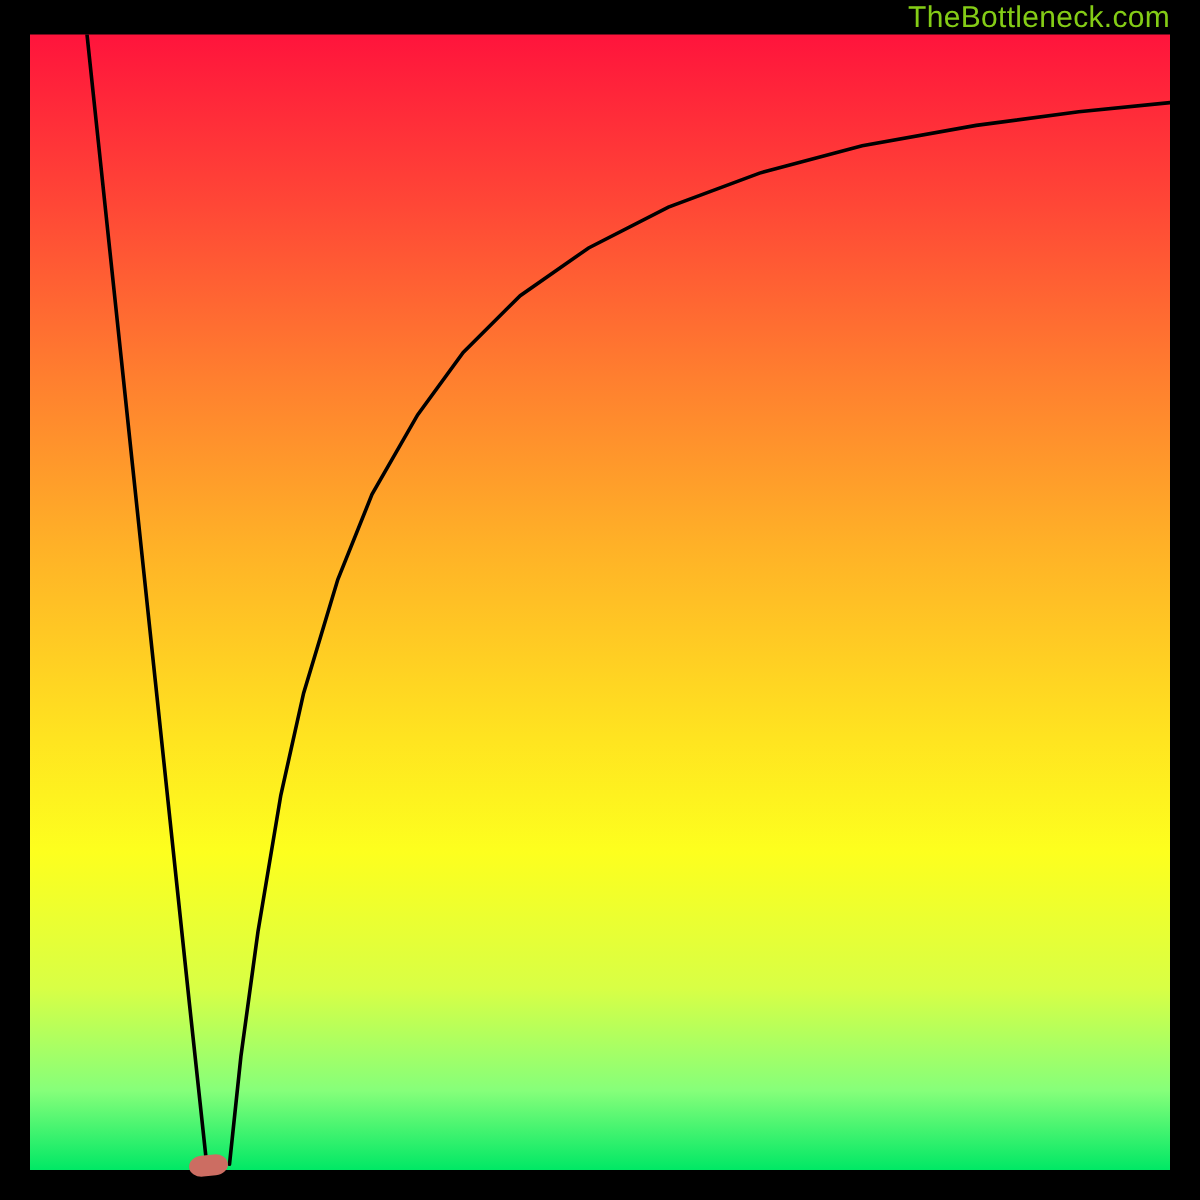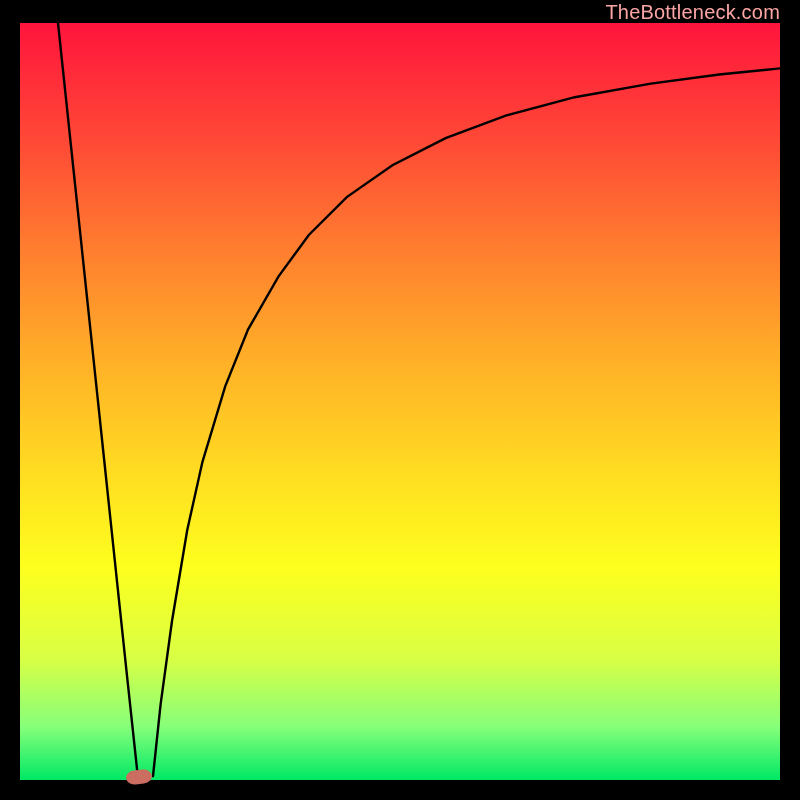--- a/index.html
+++ b/index.html
@@ -10,21 +10,21 @@
           #ff4736 15%,
           #ff7e2f 30%,
           #ffb127 45%,
           #ffe420 62%,
           #fdff1e 72%,
           #d8ff45 84%,
           #86ff7a 93%,
           #00e865 100%);}
   .curve{position:absolute;left:0;top:0;width:100%;height:100%}
   .marker{position:absolute;width:26px;height:14px;background:#cc6d62;border-radius:10px/8px;transform:rotate(-6deg);}
-  .wm{position:absolute;right:20px;top:1px;color:#fca5a5;font-size:20px;letter-spacing:.2px}
+  .wm{position:absolute;right:20px;top:1px;color:#84cc16;font-size:20px;letter-spacing:.2px}
 </style>
 </head>
 <body>
 <div class="wrap">
 
   <div class="wm">TheBottleneck.com</div>
 
   <div class="plot">
     <svg class="curve" viewBox="0 0 760 757" preserveAspectRatio="none">
       <path fill="none" stroke="#000" stroke-width="2.4" stroke-linecap="round" id="pL" d="M 38.0 0.0 L 45.6 71.9 L 53.2 143.8 L 60.8 215.7 L 68.4 287.7 L 76.0 359.6 L 83.6 431.5 L 91.2 503.4 L 98.8 575.3 L 106.4 647.2 L 117.8 753.2"></path>

